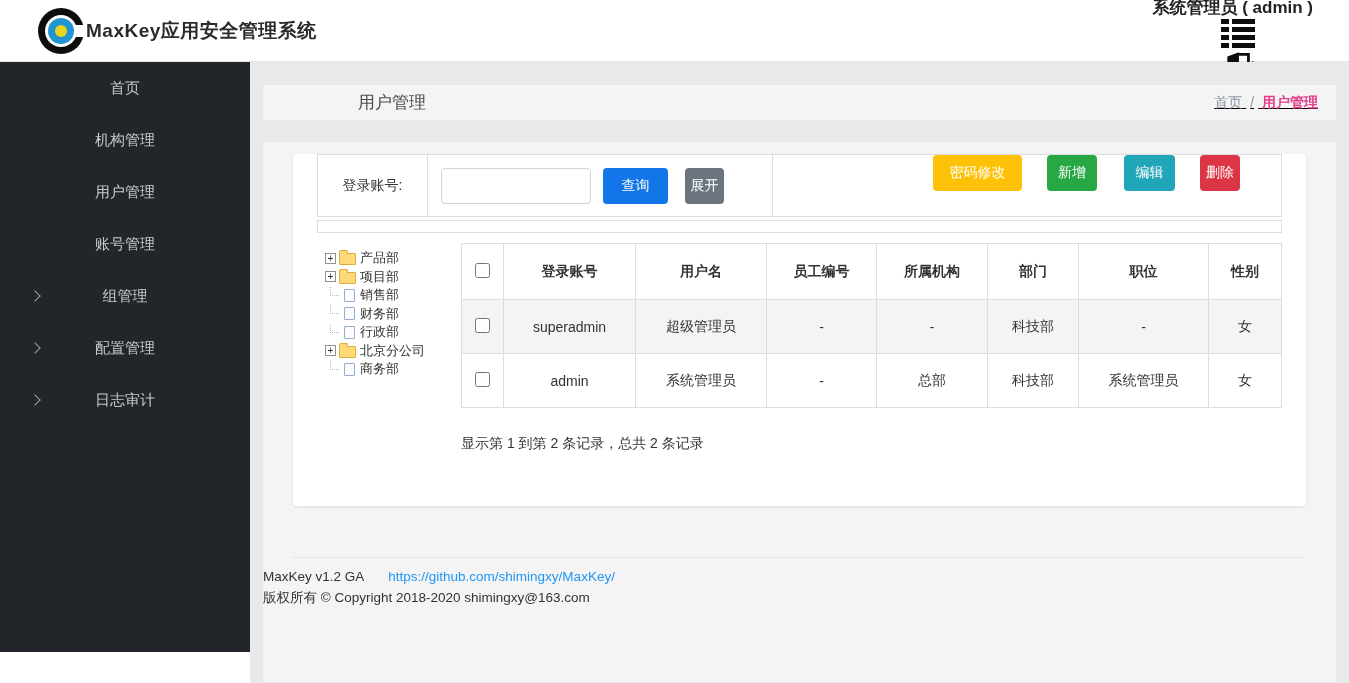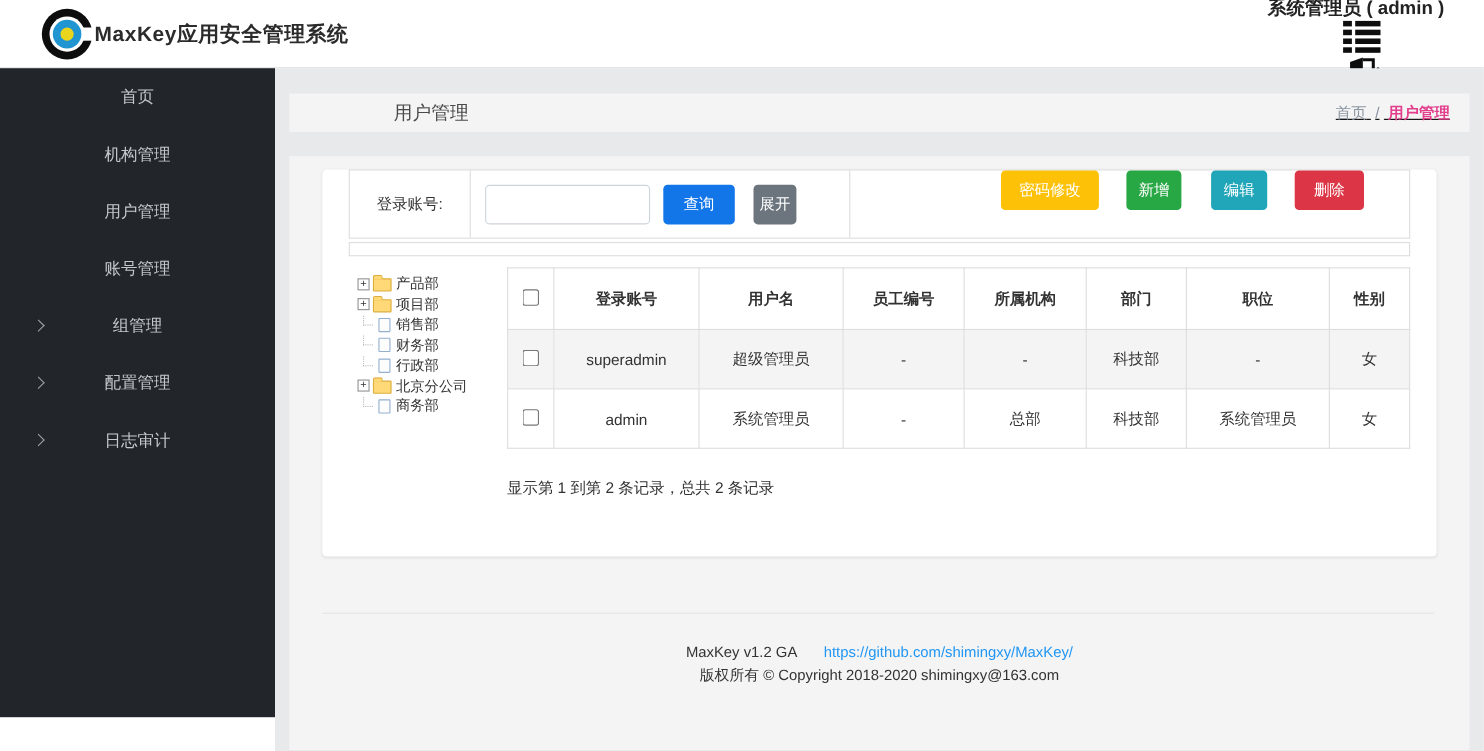--- a/index.html
+++ b/index.html
@@ -55,21 +55,21 @@
   .search-input { margin-left:13px; width:150px; height:36px; border:1px solid #ced4da; border-radius:4px;
     font-size:14px; padding:0 8px; outline:none; }
   .btn { height:36px; border:none; border-radius:4px; color:#fff; font-size:14px; cursor:pointer;
     font-family:inherit; padding:0 4px; }
   .btn-primary { background:#1376e8; margin-left:12px; width:65px; }
   .btn-secondary { background:#6c757d; margin-left:17px; width:39px; }
   .tb-actions-cell { flex:1; display:flex; align-items:flex-start; justify-content:flex-end; padding-right:41px; }
   .btn-warning { background:#fdc107; width:89px; padding:0; }
   .btn-success { background:#28a745; width:50px; padding:0; margin-left:25px; }
   .btn-info { background:#20a6b8; width:51px; padding:0; margin-left:27px; }
-  .btn-danger { background:#dc3545; width:63px; padding:0; margin-left:25px; }
+  .btn-danger { background:#dc3545; width:40px; padding:0; margin-left:25px; }
   .collapsed-strip { margin:3px 24px 0 24px; height:13px; border:1px solid #ddd; }
 
   
   .card-body { display:flex; margin-top:10px; padding:0 24px; }
   .tree { width:146px; padding-top:6px; padding-left:8px; }
   .tree-node { display:flex; align-items:center; height:18.5px; font-size:13px; color:#333; cursor:pointer; white-space:nowrap; }
   .expand-box { width:11px; height:11px; border:1px solid #919191; background:#fff; font-size:10px; line-height:9px;
     text-align:center; color:#333; margin-right:3px; flex:0 0 11px; }
   .tree-stub { width:9px; height:9px; border-left:1px dotted #b9b9b9; border-bottom:1px dotted #b9b9b9;
     margin:0 3px 8px 5px; flex:0 0 9px; }
@@ -85,21 +85,21 @@
   table.users th, table.users td { border:1px solid #ddd; text-align:center; font-size:14px; color:#333;
     overflow:hidden; }
   table.users th { height:56px; font-weight:bold; }
   table.users td { height:54px; }
   table.users tr.striped td { background:#f4f4f5; }
   table.users input[type=checkbox] { width:15px; height:15px; }
   .summary { margin-top:27px; font-size:14px; color:#333; }
 
   
   .divider { margin:63px 32px 0 30px; border-top:1px solid #e3e4e6; }
-  .footer { margin-top:24px; text-align:center; font-size:13.5px; color:#333; line-height:21px; }
+  .footer { margin-top:8px; text-align:left; font-size:13.5px; color:#333; line-height:21px; }
   .footer a { color:#2196f3; text-decoration:none; margin-left:24px; }
 </style>
 </head>
 <body>
 
 <div class="stage">
 
   <div class="header">
     <div class="brand">
       <div class="logo">

